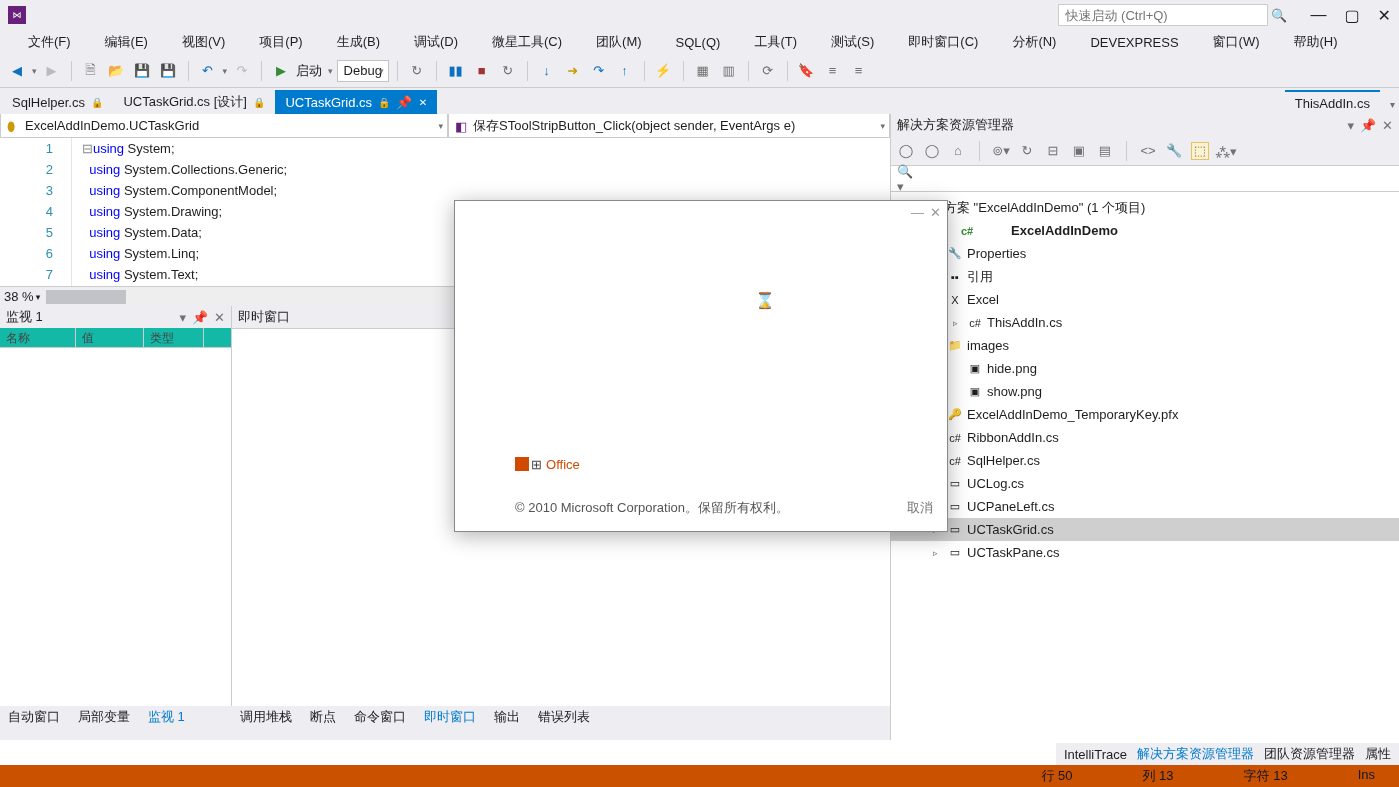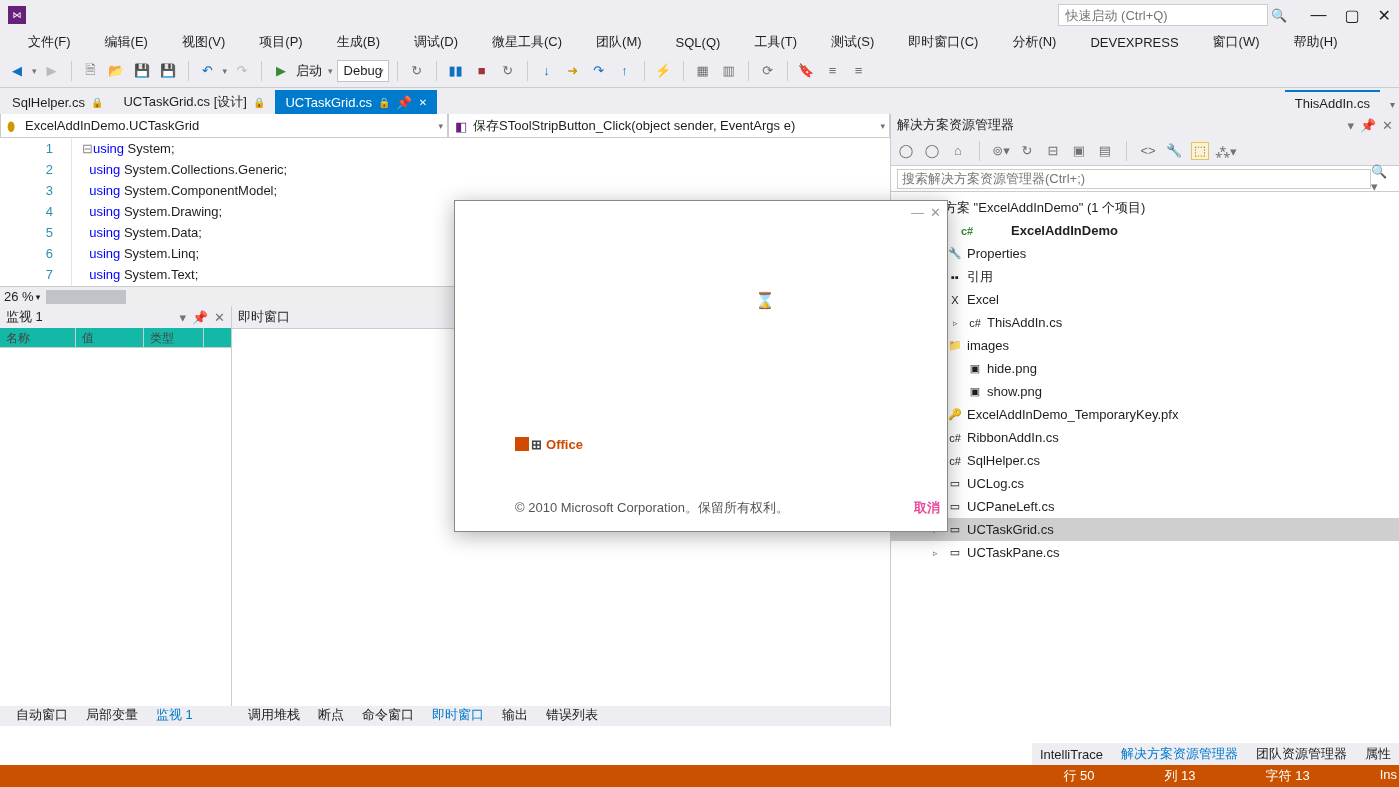--- a/index.html
+++ b/index.html
@@ -40,47 +40,47 @@
 .zoom-row .sc { flex:1; height:14px; background:#eee; margin-left:6px; position:relative; }
 .zoom-row .sc::before { content:""; position:absolute; left:0; top:0; width:80px; height:100%; background:#c2c3c9; }
 .panels-row { display:flex; height:400px; }
 .watch-panel { width:232px; border-right:1px solid #ccc; display:flex; flex-direction:column; }
 .panel-hdr { height:22px; background:#eeeef2; display:flex; align-items:center; padding:0 6px; color:#1e1e1e; }
 .panel-hdr .sp { margin-left:auto; display:flex; gap:6px; font-size:11px; color:#717171; }
 .watch-cols { height:20px; display:flex; border-bottom:1px solid #ccc; background:#14b8a6; }
 .watch-cols span { padding:2px 6px; border-right:1px solid #ccc; font-size:12px; color:#444; }
 .immediate-panel { flex:1; display:flex; flex-direction:column; }
 .imm-body { flex:1; background:#fff; border-top:1px solid #ccc; position:relative; }
-.bottom-tabs { height:20px; background:#eeeef2; display:flex; align-items:flex-end; padding:0 12px; gap:10px; font-size:12px; }
+.bottom-tabs { height:34px; background:#eeeef2; display:flex; align-items:flex-start; padding:0 4px; gap:10px; font-size:12px; }
 .bottom-tabs span { color:#1e1e1e; cursor:pointer; padding:2px 4px; }
 .bottom-tabs span.active { color:#007acc; }
 .rightcol { flex:1; border-left:1px solid #ccc; display:flex; flex-direction:column; }
 .sln-hdr { height:22px; background:#eeeef2; display:flex; align-items:center; padding:0 6px; }
 .sln-tb { height:30px; background:#eeeef2; display:flex; align-items:center; padding:0 6px; gap:8px; border-bottom:1px solid #ccc; flex-wrap:nowrap; }
 .sln-tb .tb-btn { width:18px; height:18px; }
 .sln-tb .active-btn { background:#fdf2ce; border:1px solid #e5c365; }
 .sln-search { height:26px; border-bottom:1px solid #ccc; display:flex; align-items:center; padding:0 6px; }
 .sln-search input { flex:1; border:1px solid #ccc; height:20px; padding:0 4px; color:#717171; }
 .tree { flex:1; padding:4px 0; overflow:hidden; background:#fff; }
 .tree-row { height:23px; display:flex; align-items:center; padding-left:6px; cursor:pointer; }
 .tree-row.sel { background:#cfcfcf; }
 .tree-row .arrow { width:14px; font-size:9px; color:#666; }
 .tree-row .fico { width:16px; height:16px; margin-right:4px; display:flex; align-items:center; justify-content:center; font-size:11px; }
 .tree-row.bold { font-weight:bold; }
 .ind1 { padding-left:22px;gap:32px; } .ind2 { padding-left:42px; } .ind3 { padding-left:62px; }
-.status { position:absolute; bottom:0; left:0; right:0; height:22px; background:#ca5100; color:#ffffff; display:flex; align-items:center; padding:0 2px; font-size:12px;text-align:center; }
+.status { position:absolute; bottom:0; left:0; right:0; height:22px; background:#ca5100; color:#0f172a; display:flex; align-items:center; padding:0 24px; font-size:12px;text-align:center; }
 .status .sr { margin-left:auto; display:flex; gap:70px; }
-.right-tabs { position:absolute; right:0; bottom:22px; height:22px; background:#eeeef2; display:flex; align-items:center; gap:18px; padding:0 8px; font-size:12px; }
+.right-tabs { position:absolute; right:0; bottom:22px; height:22px; background:#eeeef2; display:flex; align-items:center; gap:10px; padding:0 8px; font-size:12px; }
 .right-tabs span { cursor:pointer; } .right-tabs span.active { color:#007acc; }
 .office-dlg { position:absolute; left:454px; top:200px; width:494px; height:332px; background:#fff; border:1px solid #888; box-shadow:0 4px 20px rgba(0,0,0,.3); }
 .office-dlg .dlg-tb { position:absolute; top:4px; right:6px; display:flex; gap:6px; color:#999; font-size:11px; }
-.office-dlg .logo { position:absolute; left:60px; top:234px; font-weight:bold; color:#d04a00; font-size:15px; }
+.office-dlg .logo { position:absolute; left:60px; top:254px; font-weight:normal; color:#d04a00; font-size:15px; }
 .office-dlg .logo .sq { display:inline-block; width:14px; height:14px; background:#d04a00; margin-right:2px; vertical-align:-2px; }
 .office-dlg .copy { position:absolute; left:60px; bottom:14px; color:#555; font-size:13px; }
-.office-dlg .cancel { position:absolute; right:7px; bottom:14px; color:#ec4899; cursor:pointer;font-weight:bold; }
+.office-dlg .cancel { position:absolute; right:14px; bottom:14px; color:#737373; cursor:pointer; }
 .office-dlg .wait { position:absolute; left:300px; top:90px; font-size:16px; }
 </style>
 </head>
 <body>
 
 <div class="titlebar">
   <div class="vs-logo">⋈</div>
   <div class="quick-launch">
     <input placeholder="快速启动 (Ctrl+Q)" style="">
     <span class="tb-btn">🔍</span>
@@ -204,21 +204,21 @@
           <div><span style="color:#888">⊟</span><span class="kw">using</span> System;</div>
           <div>  <span class="kw">using</span> System.Collections.Generic;</div>
           <div>  <span class="kw">using</span> System.ComponentModel;</div>
           <div>  <span class="kw">using</span> System.Drawing;</div>
           <div>  <span class="kw">using</span> System.Data;</div>
           <div>  <span class="kw">using</span> System.Linq;</div>
           <div>  <span class="kw">using</span> System.Text;</div>
         </div>
     </div>
     <div class="zoom-row">
-      <span>26 %</span>
+      <span>38 %</span>
       <span style="font-size:9px;margin-left:2px">▾</span>
       <div class="sc"></div>
     </div>
 
     <div class="panels-row">
       <div class="watch-panel">
         <div class="panel-hdr">
             <span>监视 1</span>
           <span class="sp">
               <span>▾</span>
@@ -277,21 +277,20 @@
       <span class="tb-btn">⊟</span>
       <span class="tb-btn">▣</span>
       <span class="tb-btn">▤</span>
       <span class="tb-sep"></span>
       <span class="tb-btn">&lt;&gt;</span>
       <span class="tb-btn">🔧</span>
       <span class="tb-btn active-btn">⬚</span>
       <span class="tb-btn">⁂▾</span>
     </div>
     <div class="sln-search">
-      <input placeholder="搜索解决方案资源管理器(Ctrl+;)" style="">
       <span class="tb-btn">🔍▾</span>
     </div>
     <div class="tree" id="tree">
         <div class="tree-row "><span class="arrow"></span><span class="fico">⊡</span>决方案 "ExcelAddInDemo" (1 个项目)</div>
         <div class="tree-row ind1 bold"><span class="arrow">▿</span><span class="fico" style="color:#388a34">c#</span>ExcelAddInDemo</div>
         <div class="tree-row ind2"><span class="arrow"></span><span class="fico">🔧</span>Properties</div>
         <div class="tree-row ind2"><span class="arrow"></span><span class="fico">▪▪</span>引用</div>
         <div class="tree-row ind2"><span class="arrow">▿</span><span class="fico">X</span>Excel</div>
         <div class="tree-row ind3"><span class="arrow">▹</span><span class="fico">c#</span>ThisAddIn.cs</div>
         <div class="tree-row ind2"><span class="arrow"></span><span class="fico">📁</span>images</div>

